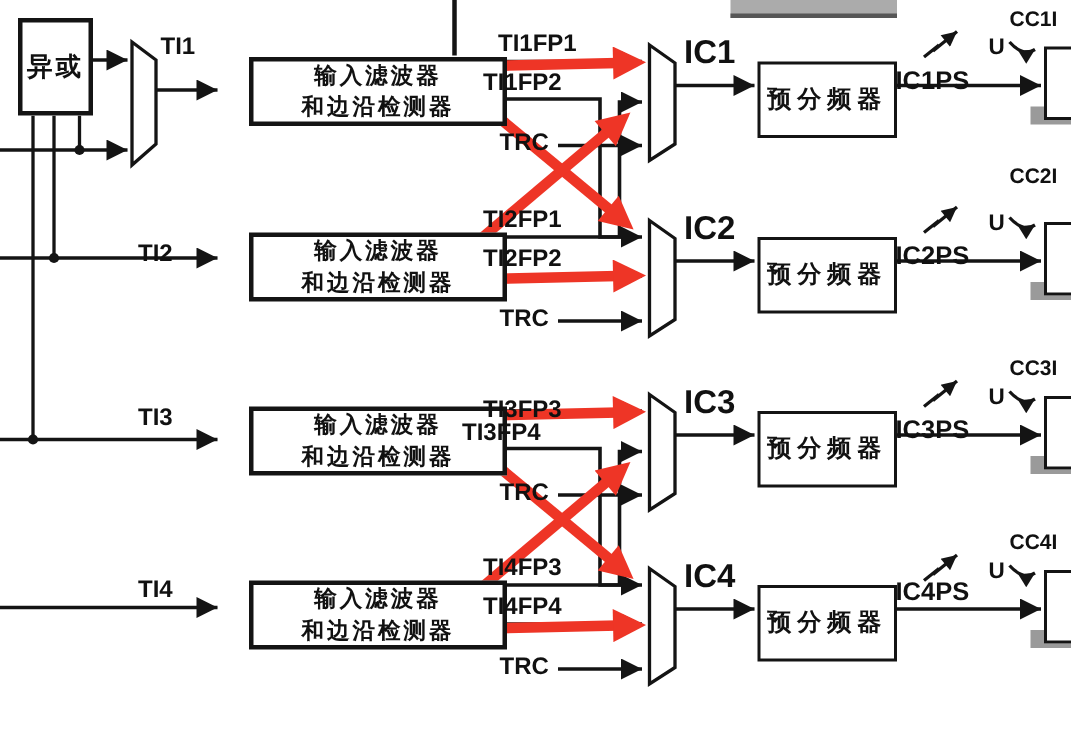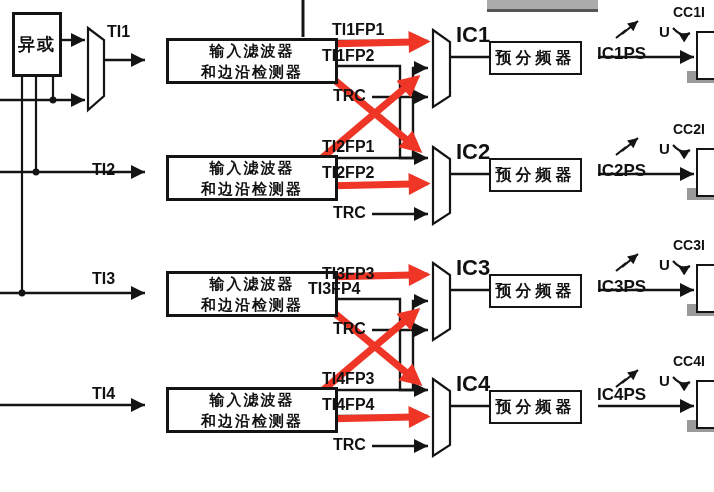--- a/index.html
+++ b/index.html
@@ -10,21 +10,21 @@
   .thin{stroke-width:2.2;}
   .fed{stroke-width:3;}
   .muxpoly{fill:#fff;stroke:var(--line,#141414);stroke-width:2.2;}
   .dot{fill:var(--line,#141414);}
   .red{stroke:var(--highlight,#ee3526);stroke-width:7;fill:none;}
   .mkb{fill:var(--line,#141414);}
   .mkr{fill:var(--highlight,#ee3526);}
   .box{position:absolute;background:#fff;border:3px solid #141414;box-sizing:border-box;
        display:flex;align-items:center;justify-content:center;text-align:center;color:#111;}
   .filter{width:172px;height:46px;left:148px;font-weight:bold;font-size:15px;line-height:21px;letter-spacing:2px;margin-left:18px;}
-  .presc{width:93px;height:34px;left:489px;border-width:2.5px;font-weight:bold;font-size:16px;letter-spacing:4px;}
+  .presc{width:93px;height:51px;left:505px;border-width:2.5px;font-weight:bold;font-size:16px;letter-spacing:4px;}
   .xorbox{left:12px;top:12px;width:50px;height:65px;font-weight:bold;font-size:17px;letter-spacing:2px;}
   .reg{left:696px;width:24px;height:49px;border-width:2.5px;}
   .regshadow{position:absolute;left:687px;width:27px;height:12px;background:var(--shadow,#9a9a9a);}
   .greybar{position:absolute;left:487px;top:0;width:111px;height:12px;background:#ababab;
            border-bottom:3px solid #565656;box-sizing:border-box;}
   .lbl{position:absolute;font-weight:bold;font-size:16px;color:#111;white-space:nowrap;line-height:1;}
   .ic{font-size:22px;}
   .ps{font-size:17px;margin-top:12px;}
   .cc{font-size:14px;margin-left:27px;}
   .u{font-size:15px;}
@@ -166,21 +166,21 @@
   <div class="lbl ic" style="left:456px;top:24px">IC1</div>
   <div class="lbl ps" style="left:597px;top:33px">IC1PS</div>
   <div class="lbl cc" style="left:646px;top:5px">CC1I</div>
   <div class="lbl u" style="left:659px;top:24px">U</div>
 
   <div class="lbl" style="left:322px;top:139px">TI2FP1</div>
   <div class="lbl" style="left:322px;top:165px">TI2FP2</div>
   <div class="lbl" style="left:333px;top:205px">TRC</div>
   <div class="lbl ic" style="left:456px;top:141px">IC2</div>
   <div class="lbl ps" style="left:597px;top:150px">IC2PS</div>
-  <div class="lbl cc" style="left:646px;top:122px">CC2I</div>
+  <div class="lbl cc" style="left:646px;top:110px">CC2I</div>
   <div class="lbl u" style="left:659px;top:141px">U</div>
 
   <div class="lbl" style="left:322px;top:266px">TI3FP3</div>
   <div class="lbl" style="left:308px;top:281px">TI3FP4</div>
   <div class="lbl" style="left:333px;top:321px">TRC</div>
   <div class="lbl ic" style="left:456px;top:257px">IC3</div>
   <div class="lbl ps" style="left:597px;top:266px">IC3PS</div>
   <div class="lbl cc" style="left:646px;top:238px">CC3I</div>
   <div class="lbl u" style="left:659px;top:257px">U</div>
 

